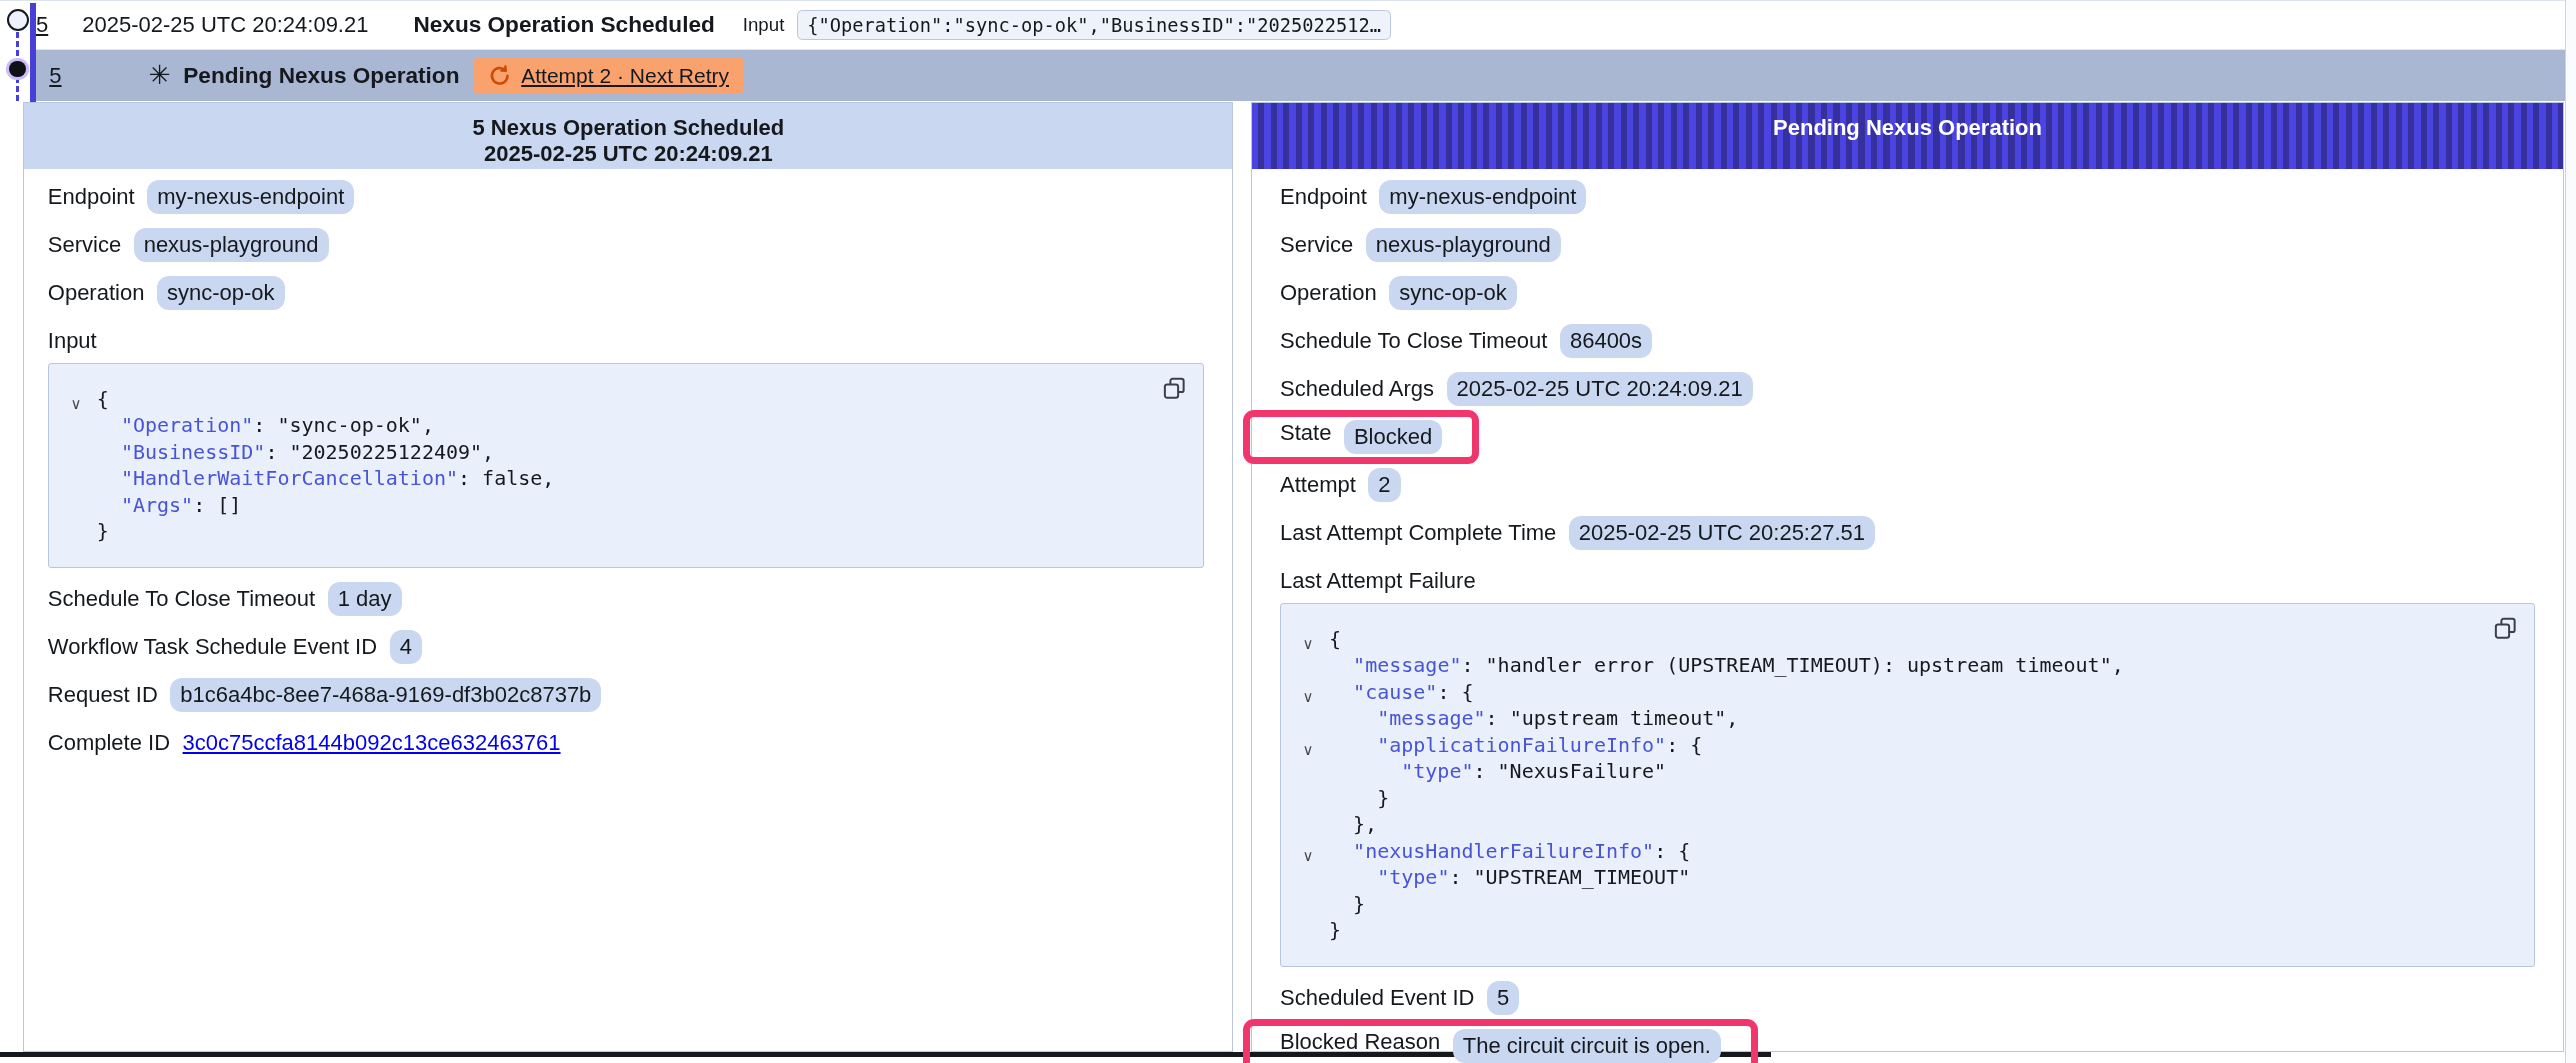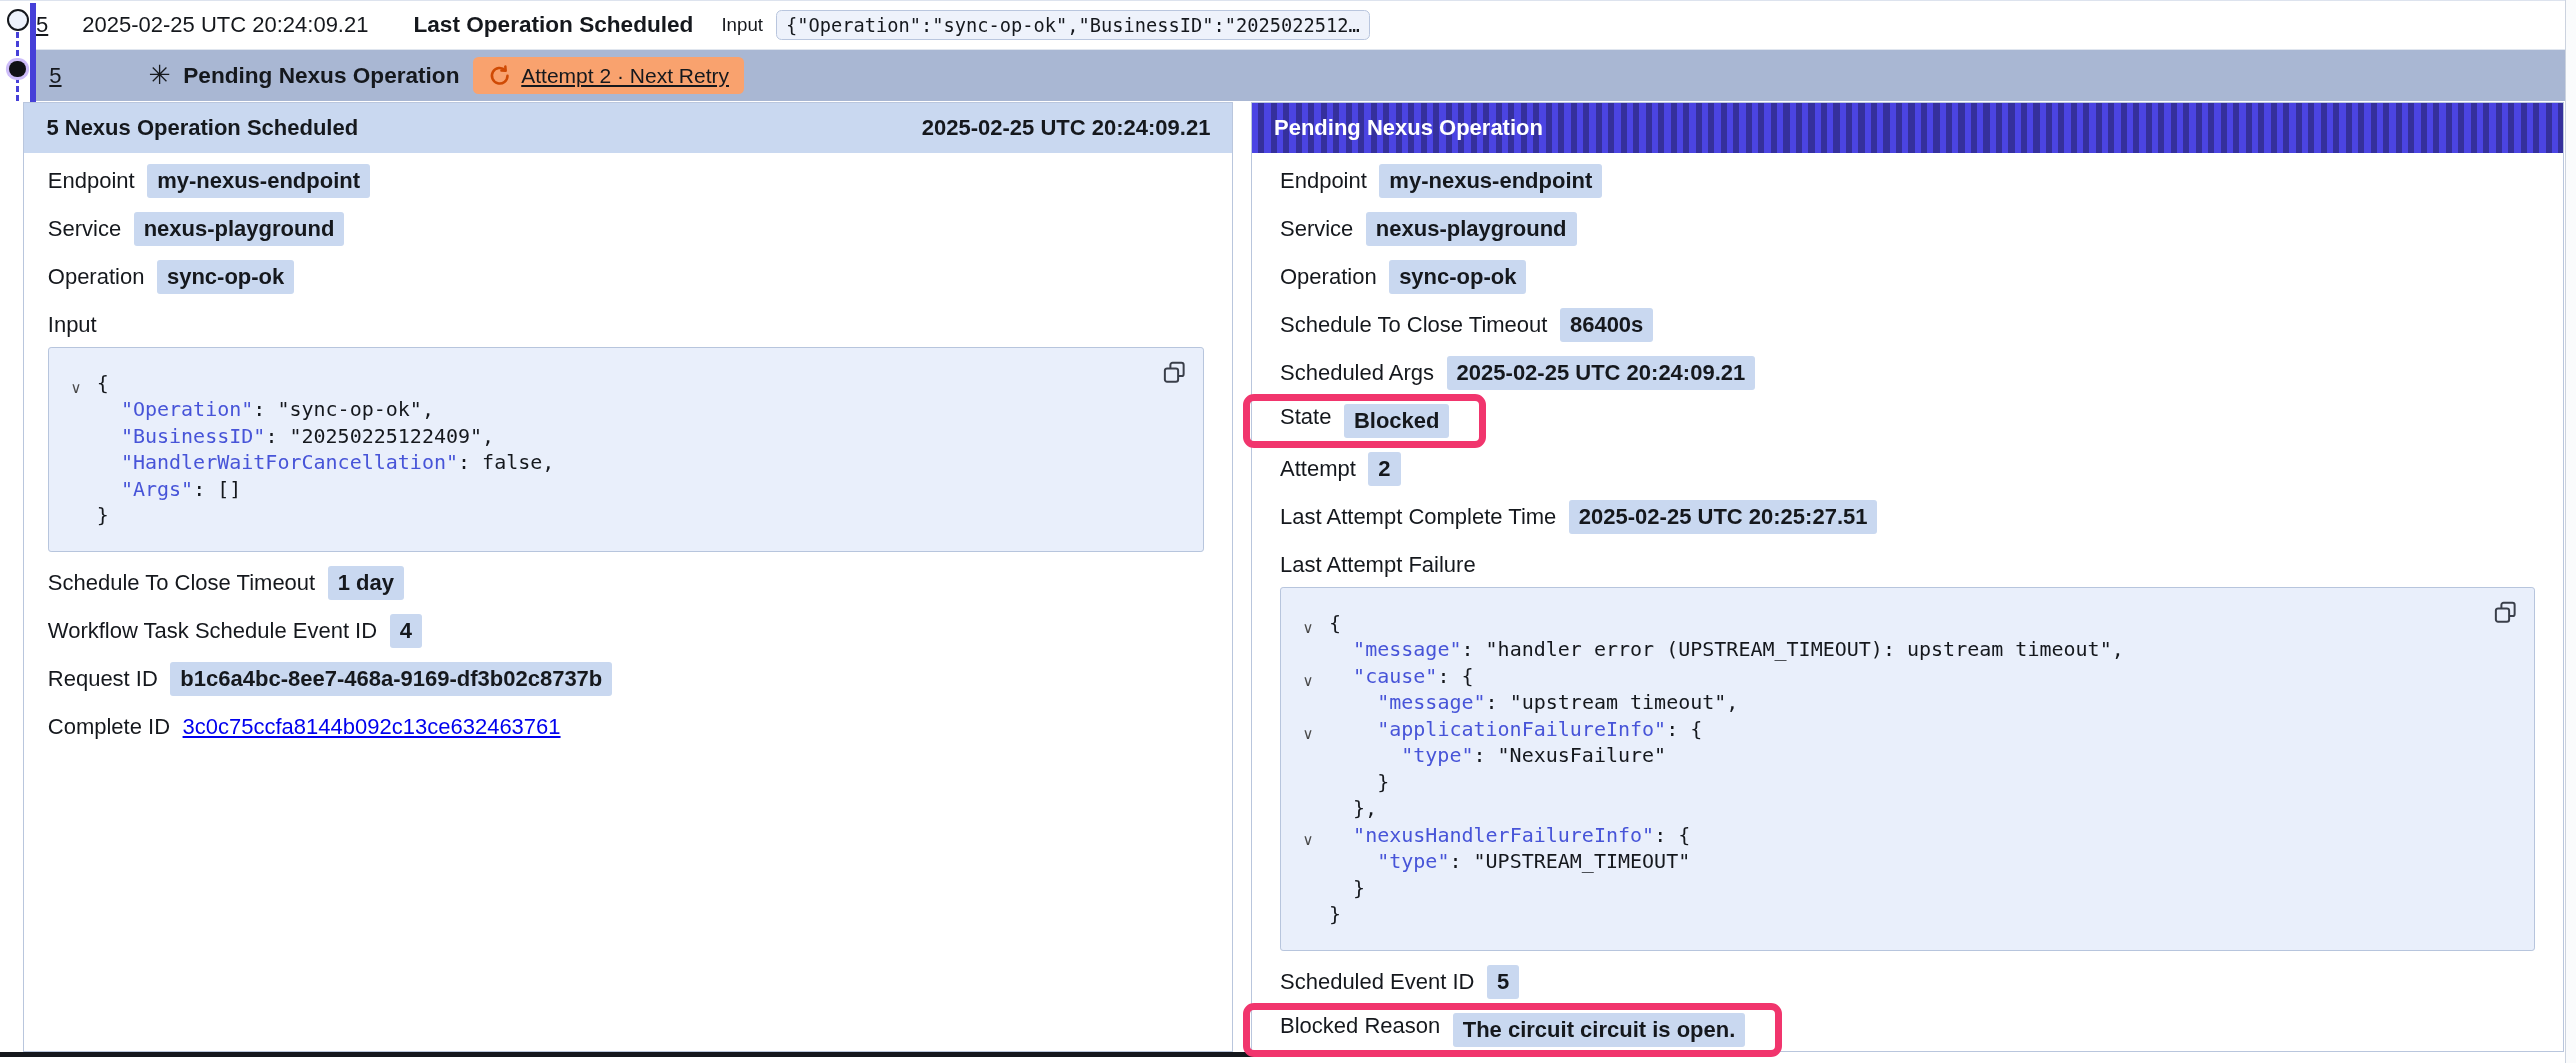--- a/index.html
+++ b/index.html
@@ -36,30 +36,30 @@
         background:#edf2fc;border:2.3px solid #15181d;box-sizing:content-box;}
   .tl-dot{position:absolute;left:9.4px;top:60px;width:16.4px;height:16.4px;border-radius:50%;
         background:#101114;box-shadow:0 0 0 3.1px #cdbcf9;}
   .sel-bar{position:absolute;left:30px;top:1.6px;width:6.2px;height:99px;background:#4640d8;}
 
   
   .panel{position:absolute;top:102px;background:#fff;border:0.8px solid #b9c6dd;z-index:4;box-sizing:border-box;}
   .panel-left{left:23.4px;width:1210px;height:950px;}
   .panel-right{left:1251px;width:1313px;height:950px;}
   .panel-header{height:42px;display:flex;align-items:center;justify-content:space-between;
-        padding:4px 22px;font-size:22px;}
+        padding:12px 22px;font-size:22px;flex-direction:column;}
   .panel-left .panel-header{background:#c9d8f0;font-weight:600;}
   .panel-right .panel-header{
         background:repeating-linear-gradient(90deg,#4b44e3 0px,#4b44e3 6.2px,#35309c 6.2px,#35309c 12.5px);
         color:#ffffff;font-weight:600;}
   .panel-body{padding:11px 28px 0 23.4px;}
   .panel-right .panel-body{padding-left:28px;}
 
   .frow{display:flex;align-items:center;gap:12.5px;height:34px;margin-bottom:14px;font-size:22px;white-space:nowrap;}
-  .chip{background:#c9d8f0;border-radius:3px;padding:3.9px 10px;line-height:1.2;font-weight:bold;}
+  .chip{background:#c9d8f0;border-radius:12px;padding:3.9px 10px;line-height:1.2;}
   .linkval{text-decoration:underline;}
   .annotated{position:relative;display:inline-flex;align-items:flex-start;gap:12.5px;}
   .annotated::after{content:"";position:absolute;left:-37px;right:-37px;top:-10px;bottom:-10px;
         border:7px solid #f1356d;border-radius:11px;pointer-events:none;z-index:9;}
 
   .section-label{height:34px;display:flex;align-items:center;font-size:22px;margin-bottom:4.7px;}
 
   .codeblock{position:relative;background:#e9effb;border:0.8px solid #b7c5dd;border-radius:3.1px;
         padding:22px 20px;font-family:"DejaVu Sans Mono", monospace;font-size:20px;line-height:26.5px;
         margin-bottom:14px;}
@@ -76,21 +76,21 @@
 </head>
 <body>
 
 <div class="screen">
 
   <div class="topbar">
 
     <div class="row1">
       <a class="evt-link" href="#">5</a>
       <span class="ts">2025-02-25 UTC 20:24:09.21</span>
-      <span class="title">Last Operation Scheduled</span>
+      <span class="title">Nexus Operation Scheduled</span>
       <span class="inp-label">Input</span>
       <span class="inp-chip">{"Operation":"sync-op-ok","BusinessID":"2025022512…</span>
     </div>
 
     <div class="row2">
       <a class="evt-link" href="#">5</a>
       <span class="pending-ast">✳</span>
       <span class="title">Pending Nexus Operation</span>
       <span class="retry-badge">
         <svg width="23.4" height="23.4" viewBox="0 0 24 24">

